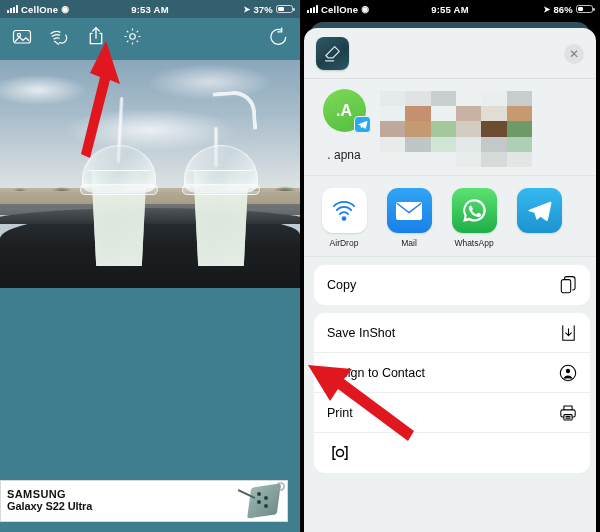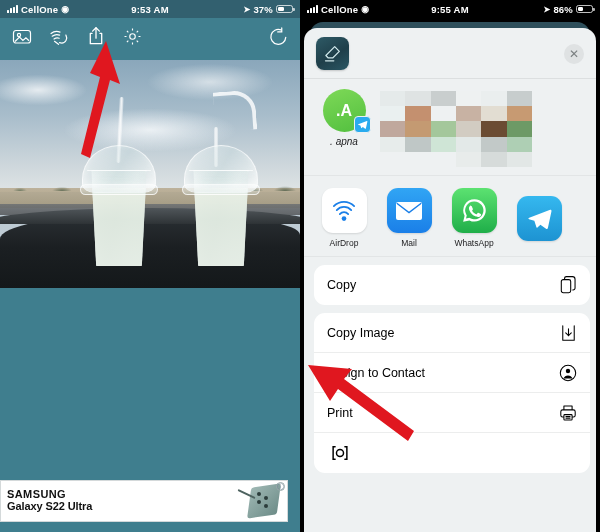--- a/index.html
+++ b/index.html
@@ -159,23 +159,23 @@
   .cup2 .straw-b {
     position: absolute; left: 30px; top: -40px; width: 42px; height: 40px;
     border-top: 4px solid rgba(255,255,255,.8);
     border-right: 4px solid rgba(255,255,255,.8);
     border-radius: 0 22px 0 0;
     transform: rotate(-4deg);
   }
   .cup2 .straw { left: 30px; top: -4px; height: 40px; }
 
   .adbar {
-    position: absolute; left: 0; right: 12px; bottom: 0;
+    position: absolute; left: 0; right: 4px; bottom: 0;
     height: 62px; background: #3f7e8e;
-    display: flex; align-items: center; justify-content: flex-end;
+    display: flex; align-items: center; justify-content: flex-start;
   }
   .ad {
     position: relative;
     width: 288px; height: 42px;
     background: #fff;
     border: 1px solid #d4d9da;
     display: flex; align-items: center;
     padding: 0 6px;
   }
   .ad-brand { line-height: 1.05; }
@@ -264,29 +264,29 @@
     background: linear-gradient(160deg, #7ed957, #52bf3f);
     color: #fff; font-size: 16px; font-weight: 600;
     display: flex; align-items: center; justify-content: center;
   }
   .tg-badge {
     position: absolute; right: -5px; bottom: -1px;
     width: 17px; height: 17px; border-radius: 4px;
     background: #2aabee; border: 1.5px solid #eef1f2;
     display: flex; align-items: center; justify-content: center;
   }
-  .contact-name { font-size: 10px; color: #1c1c1e; margin-top: 4px; white-space: nowrap; font-style: italic; }
+  .contact-name { font-size: 12px; color: #1c1c1e; margin-top: 16px; white-space: nowrap; }
   .mosaic { display: grid; grid-template-columns: repeat(6, 1fr); width: 152px; height: 76px; margin-top: 2px; }
   .mosaic div { width: 100%; height: 100%; }
 
   .apps-row {
     display: flex; gap: 13px; padding: 12px 0 8px 14px;
     border-bottom: 1px solid #e2e5e6;
   }
-  .app { width: 52px; display: flex; flex-direction: column; align-items: center; flex: 0 0 auto; justify-content: center; }
+  .app { width: 52px; display: flex; flex-direction: column; align-items: center; flex: 0 0 auto; }
   .app-ic {
     width: 45px; height: 45px; border-radius: 11px;
     display: flex; align-items: center; justify-content: center;
     box-shadow: 0 1px 2px rgba(0,0,0,.12);
   }
   .app-lbl { font-size: 8.5px; color: #1c1c1e; margin-top: 5px; white-space: nowrap; }
   .ic-airdrop { background: #fff; }
   .ic-messages { background: linear-gradient(#5bd85b, #1bbf2e); }
   .ic-mail { background: linear-gradient(#31a5f4, #1a7fe8); }
   .ic-whatsapp { background: linear-gradient(#5ce271, #1fae49); }
@@ -551,21 +551,21 @@
               <svg width="17" height="18" viewBox="0 0 20 22" fill="none" stroke="#000" stroke-width="1.3" stroke-linejoin="round">
                 <rect x="1.2" y="4.4" width="11.5" height="16" rx="2.4"></rect>
                 <path d="M5.2 4V3.2a2.4 2.4 0 0 1 2.4-2.4h7.2a3.2 3.2 0 0 1 3.2 3.2v10.8a2.4 2.4 0 0 1-2.4 2.4h-.9"></path>
               </svg>
             </span>
           </div>
         </div>
 
         <div class="card">
           <div class="row">
-            <span class="lbl">Copy Image</span>
+            <span class="lbl">Save InShot</span>
             <span class="ric">
               <svg width="17" height="18" viewBox="0 0 20 22" fill="none" stroke="#000" stroke-width="1.3" stroke-linecap="round" stroke-linejoin="round">
                 <path d="M3 2.2v17.6h14V2.2"></path>
                 <path d="M10 5.8v8.4"></path>
                   <path d="M6.6 10.8 10 14.2l3.4-3.4"></path>
               </svg>
             </span>
           </div>
           <div class="row">
             <span class="lbl">Assign to Contact</span>

